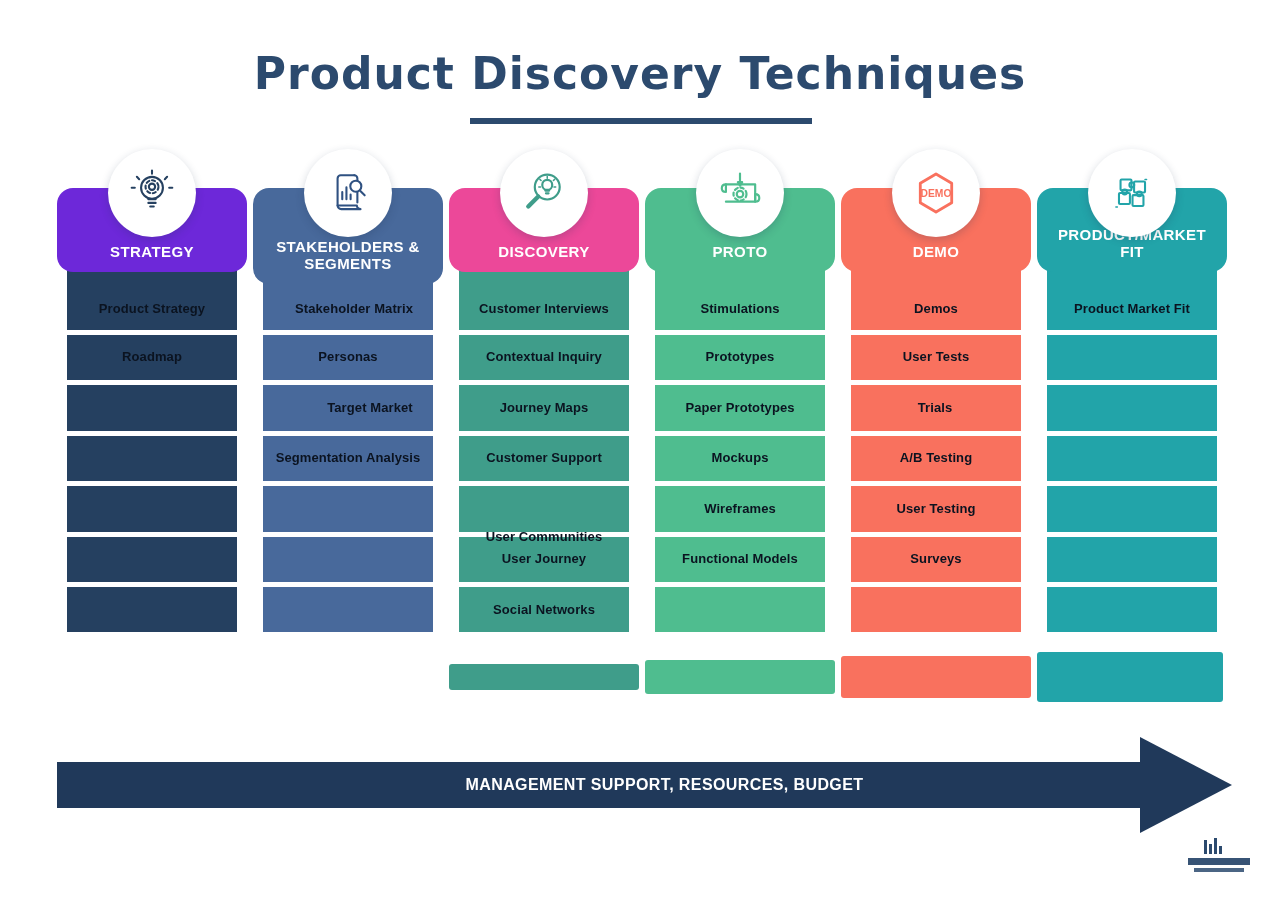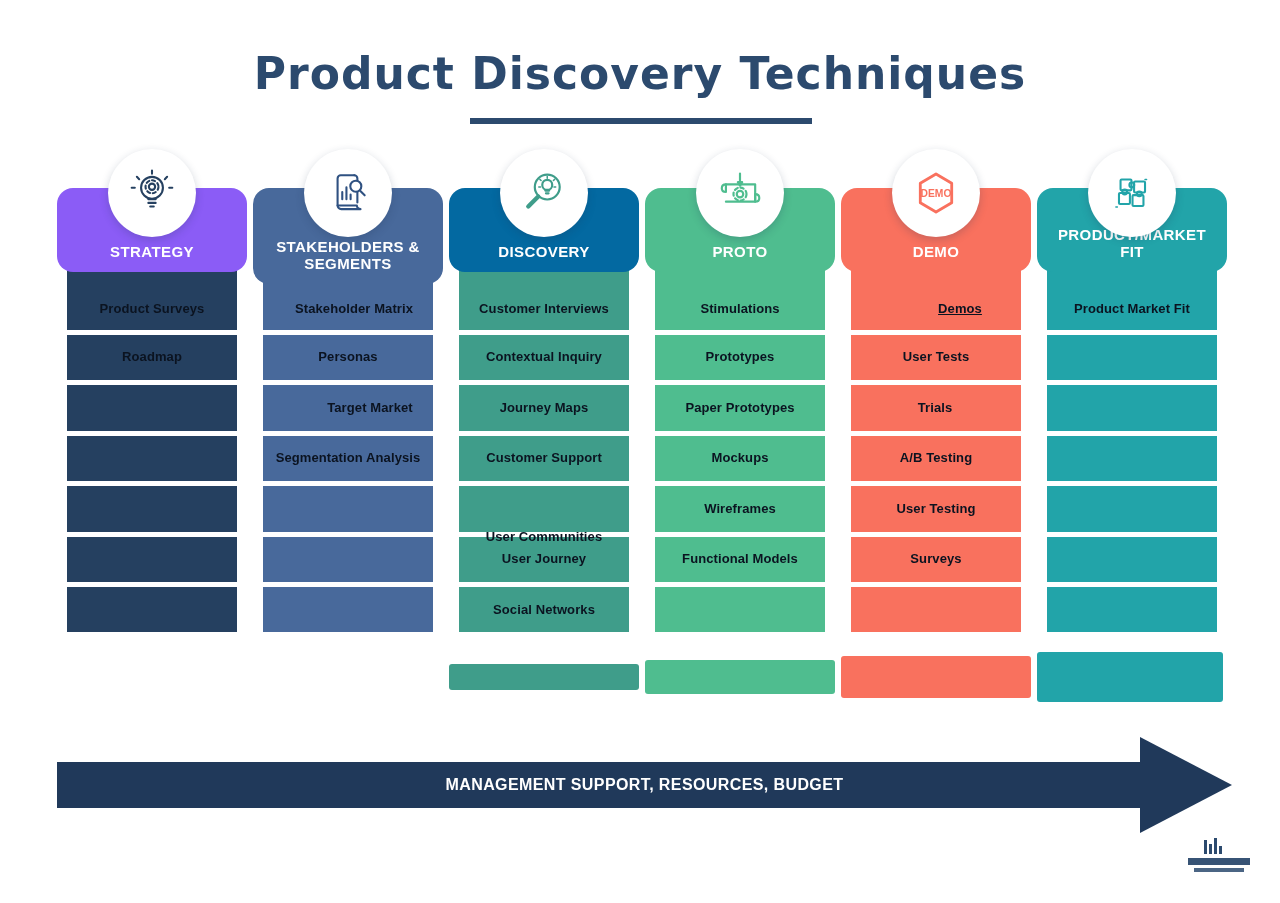--- a/index.html
+++ b/index.html
@@ -35,42 +35,42 @@
   .stair-seg{position:absolute;border-radius:3px;z-index:1;}
   #arrow-rect{position:absolute;left:57px;top:762px;width:1083px;height:46px;background:#20395A;}
   #arrow-head{
     position:absolute;left:1140px;top:737px;width:0;height:0;
     border-top:48px solid transparent;border-bottom:48px solid transparent;
     border-left:92px solid #20395A;
   }
   #arrow-label{
     position:absolute;left:57px;top:773px;width:1175px;height:24px;z-index:6;
     display:flex;align-items:center;justify-content:center;
-    color:#ffffff;font-weight:bold;font-size:16px;letter-spacing:.4px;
+    color:#ffffff;font-weight:bold;font-size:16px;letter-spacing:.4px;padding-left:20px;
   }
   #brand-logo{position:absolute;left:1182px;top:836px;width:80px;height:48px;}
 </style>
 </head>
 <body>
 
 <div id="canvas">
 
   <div id="page-title">Product Discovery Techniques</div>
   <div id="title-underline"></div>
 
   <div id="columns">
       <div class="col-body" style="left: 67px; width: 170px; background: rgb(37, 64, 96);"></div>
-      <div class="cell" style="left: 67px; width: 170px; top: 272px; height: 57.5px; padding-top: 16px; box-sizing: border-box;">Product Surveys</div>
+      <div class="cell" style="left: 67px; width: 170px; top: 272px; height: 57.5px; padding-top: 16px; box-sizing: border-box;">Product Strategy</div>
       <div class="cell" style="left: 67px; width: 170px; top: 334px; height: 45.5px;">Roadmap</div>
       <div class="cell" style="left: 67px; width: 170px; top: 384.5px; height: 45.5px;"></div>
       <div class="cell" style="left: 67px; width: 170px; top: 435px; height: 45.5px;"></div>
       <div class="cell" style="left: 67px; width: 170px; top: 485.5px; height: 45.5px;"></div>
       <div class="cell" style="left: 67px; width: 170px; top: 536px; height: 45.5px;"></div>
       <div class="cell" style="left: 67px; width: 170px; top: 586.5px; height: 45.5px;"></div>
-      <div class="col-header" style="left: 57px; width: 190px; height: 84px; background: #8b5cf6;">
+      <div class="col-header" style="left: 57px; width: 190px; height: 84px; background: #6d28d9;">
         <div class="hlabel">STRATEGY</div>
       </div>
       <div class="icon-circle" style="left: 108px;">
         <svg width="50" height="50" viewBox="0 0 48 48">
           <g fill="none" stroke="#254060" stroke-width="2" stroke-linecap="round" stroke-linejoin="round">
       <circle cx="24" cy="19" r="10.5"></circle>
       <path d="M20.5 30h7M20.5 33.5h7M22.3 37h3.4"></path>
       <circle cx="24" cy="18" r="3"></circle>
       <circle cx="24" cy="18" r="6.2" stroke-dasharray="3 2.7"></circle>
       <path d="M24 2.5v3M9.5 8.5l2.2 2.2M38.5 8.5l-2.2 2.2M4.5 19h3M40.5 19h3"></path>
@@ -101,21 +101,21 @@
         </svg>
       </div>
       <div class="col-body" style="left: 459px; width: 170px; background: rgb(63, 157, 138);"></div>
       <div class="cell" style="left: 459px; width: 170px; top: 272px; height: 57.5px; padding-top: 16px; box-sizing: border-box;">Customer Interviews</div>
       <div class="cell" style="left: 459px; width: 170px; top: 334px; height: 45.5px;">Contextual Inquiry</div>
       <div class="cell" style="left: 459px; width: 170px; top: 384.5px; height: 45.5px;">Journey Maps</div>
       <div class="cell" style="left: 459px; width: 170px; top: 435px; height: 45.5px;">Customer Support</div>
       <div class="cell" style="left: 459px; width: 170px; top: 485.5px; height: 45.5px; margin-top: 28px;">User Communities</div>
       <div class="cell" style="left: 459px; width: 170px; top: 536px; height: 45.5px;">User Journey</div>
       <div class="cell" style="left: 459px; width: 170px; top: 586.5px; height: 45.5px;">Social Networks</div>
-      <div class="col-header" style="left: 449px; width: 190px; height: 84px; background: #0369a1;">
+      <div class="col-header" style="left: 449px; width: 190px; height: 84px; background: #ec4899;">
         <div class="hlabel">DISCOVERY</div>
       </div>
       <div class="icon-circle" style="left: 500px;">
         <svg width="52" height="52" viewBox="0 0 48 48">
           <g fill="none" stroke="#3F9D8A" stroke-width="2" stroke-linecap="round" stroke-linejoin="round">
       <circle cx="27" cy="18.5" r="11.5"></circle>
       <path d="M18.7 27.3L9.5 36.5" stroke-width="4"></path>
       <circle cx="27" cy="16.5" r="4.6"></circle>
       <path d="M25.2 21.8h3.6M25.8 24.3h2.4"></path>
       <path d="M27 8.8v1.6M20.2 11.4l1.1 1.1M33.8 11.4l-1.1 1.1M34.8 18.5h-1.6M19.2 18.5h1.6" stroke-width="1.4"></path>
@@ -139,21 +139,21 @@
       <path d="M11 16h27v16H11"></path>
       <path d="M11 16c-2.3 0-3.8 1.5-3.8 3.5S8.7 23 11 23z"></path>
       <path d="M38 32c2.3 0 3.8-1.5 3.8-3.5S40.3 25 38 25z" transform="translate(0 0)"></path>
       <circle cx="24" cy="25" r="3"></circle>
       <circle cx="24" cy="25" r="6" stroke-dasharray="3 2.6"></circle>
       <path d="M24 6v8M22 14h4l-2 3.2z"></path>
     </g>
         </svg>
       </div>
       <div class="col-body" style="left: 851px; width: 170px; background: rgb(249, 113, 94);"></div>
-      <div class="cell" style="left: 875px; width: 170px; top: 272px; height: 57.5px; padding-top: 16px; box-sizing: border-box; text-decoration: underline;">Demos</div>
+      <div class="cell" style="left: 851px; width: 170px; top: 272px; height: 57.5px; padding-top: 16px; box-sizing: border-box;">Demos</div>
       <div class="cell" style="left: 851px; width: 170px; top: 334px; height: 45.5px;">User Tests</div>
       <div class="cell" style="left: 851px; width: 168px; top: 384.5px; height: 45.5px;">Trials</div>
       <div class="cell" style="left: 851px; width: 170px; top: 435px; height: 45.5px;">A/B Testing</div>
       <div class="cell" style="left: 851px; width: 170px; top: 485.5px; height: 45.5px;">User Testing</div>
       <div class="cell" style="left: 851px; width: 170px; top: 536px; height: 45.5px;">Surveys</div>
       <div class="cell" style="left: 851px; width: 170px; top: 586.5px; height: 45.5px;"></div>
       <div class="col-header" style="left: 841px; width: 190px; height: 84px; background: rgb(249, 113, 94);">
         <div class="hlabel">DEMO</div>
       </div>
       <div class="icon-circle" style="left: 892px;">

